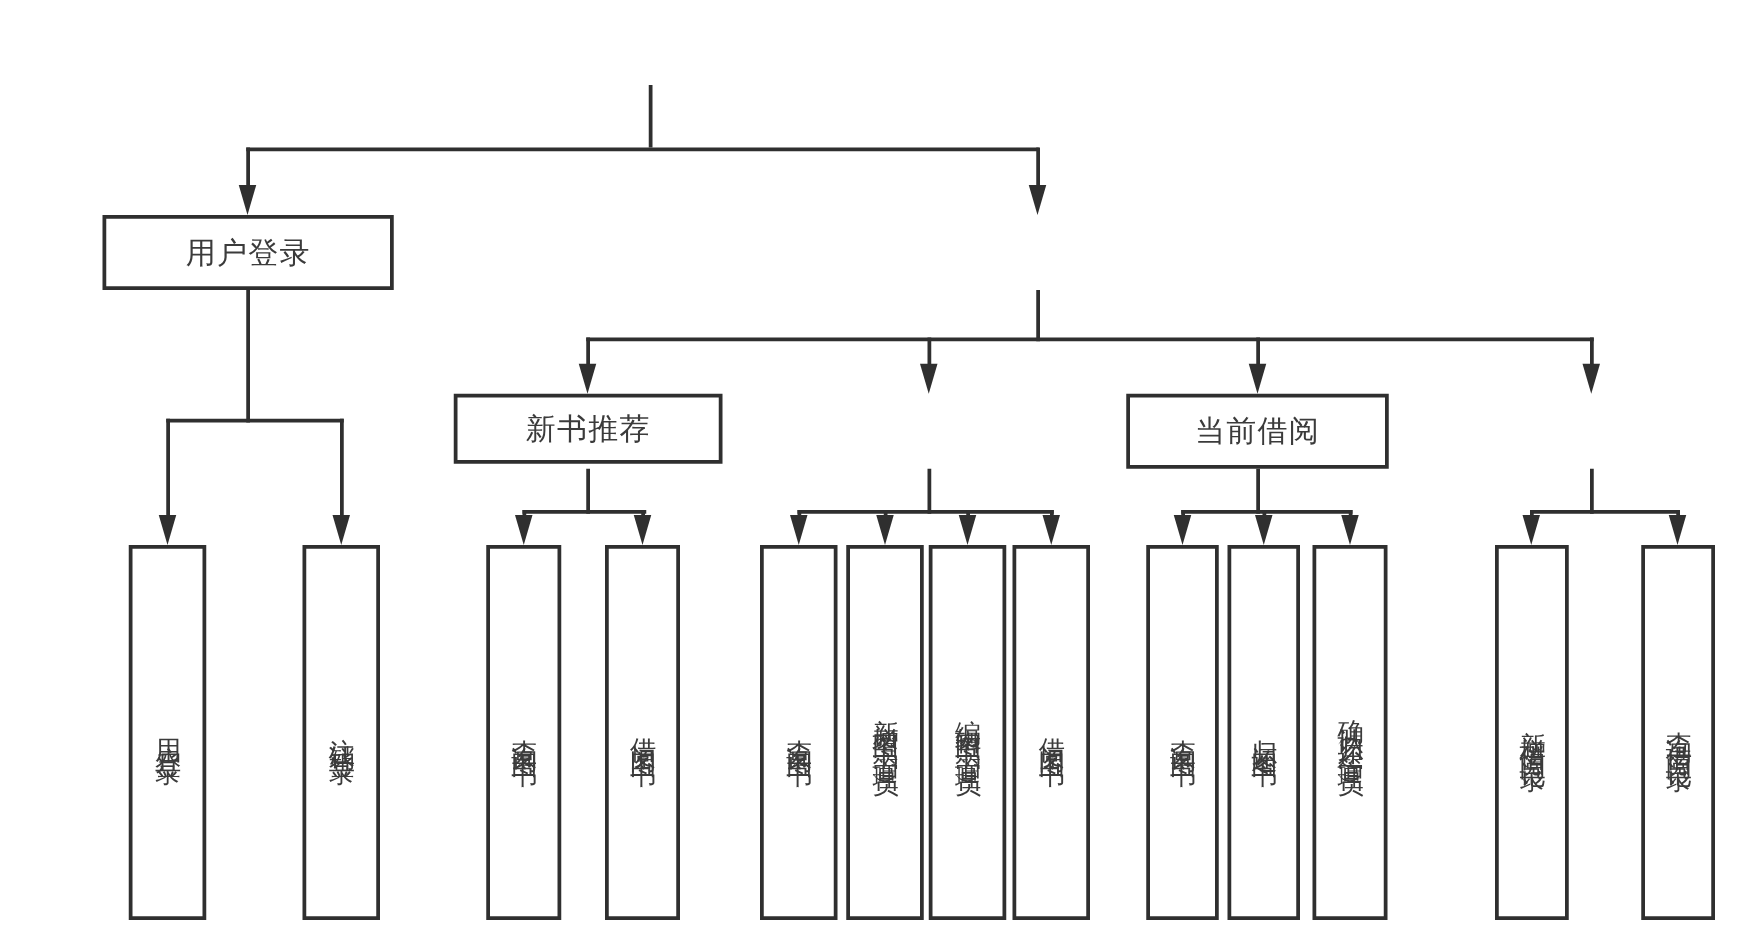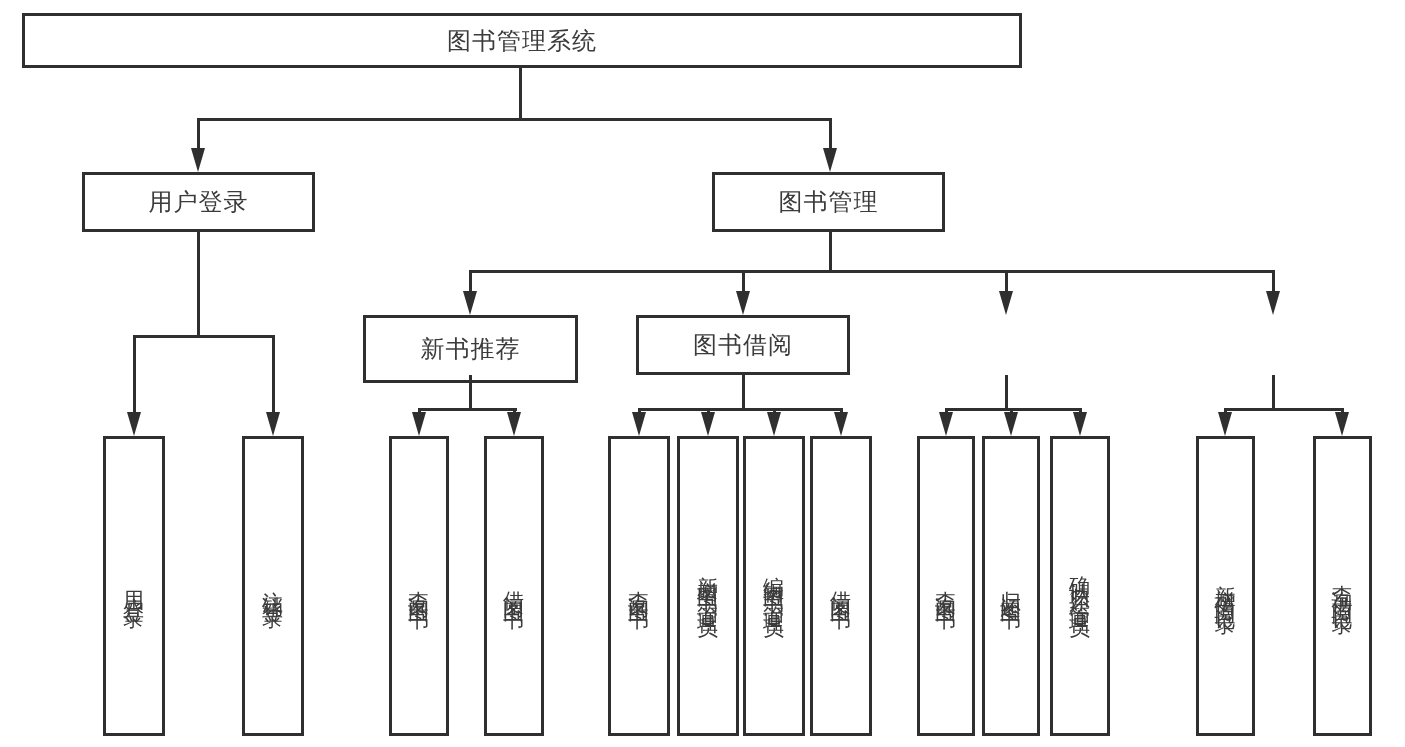--- a/index.html
+++ b/index.html
@@ -58,30 +58,28 @@
     z-index: 10;
     letter-spacing: 1px;
     white-space: nowrap;
   }
 </style>
 </head>
 <body>
 
 <div class="canvas">
 
-  <div class="node" style="left:22px; top:13px; width:1000px; height:55px;">图书管理系统</div>
 
   <div class="node" style="left:82px; top:172px; width:233px; height:60px;">用户登录</div>
 
-  <div class="node" style="left:712px; top:172px; width:233px; height:60px;">图书管理</div>
 
-  <div class="node" style="left:363px; top:315px; width:215px; height:68px;">新书推荐</div>
+  <div class="node" style="left:363px; top:315px; width:215px; height:56px;">新书推荐</div>
 
-  <div class="node" style="left:636px; top:315px; width:214px; height:60px;">图书借阅</div>
 
+  <div class="node" style="left:901px; top:315px; width:210px; height:60px;">当前借阅</div>
 
 
   <div class="node leaf" style="left:103px; top:436px; width:62px; height:300px;">用户登录</div>
   <div class="node leaf" style="left:242px; top:436px; width:62px; height:300px;">注销登录</div>
 
   <div class="node leaf" style="left:389px; top:436px; width:60px; height:300px;">查询图书</div>
   <div class="node leaf" style="left:484px; top:436px; width:60px; height:300px;">借阅图书</div>
 
   <div class="node leaf" style="left:608px; top:436px; width:62px; height:300px;">查询图书</div>
   <div class="node leaf" style="left:677px; top:436px; width:62px; height:300px;">新增图书（管理员）</div>

